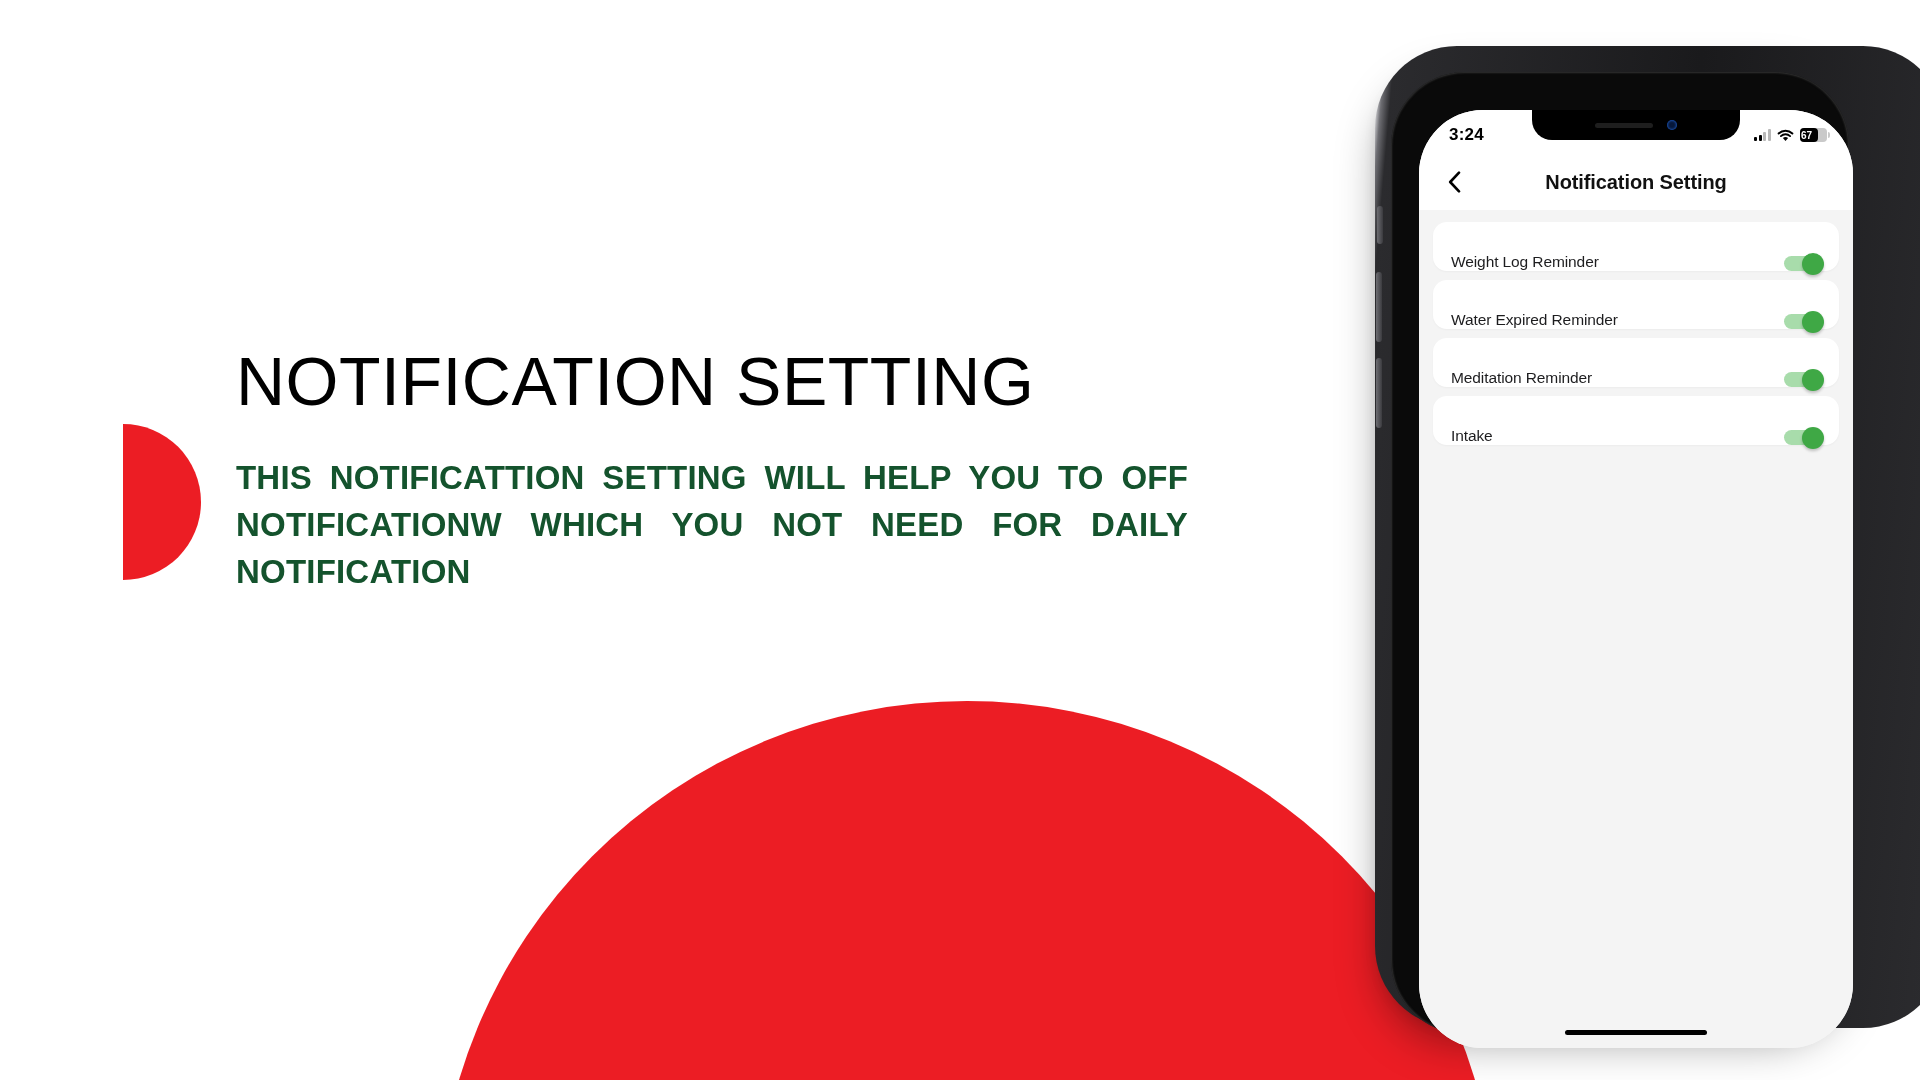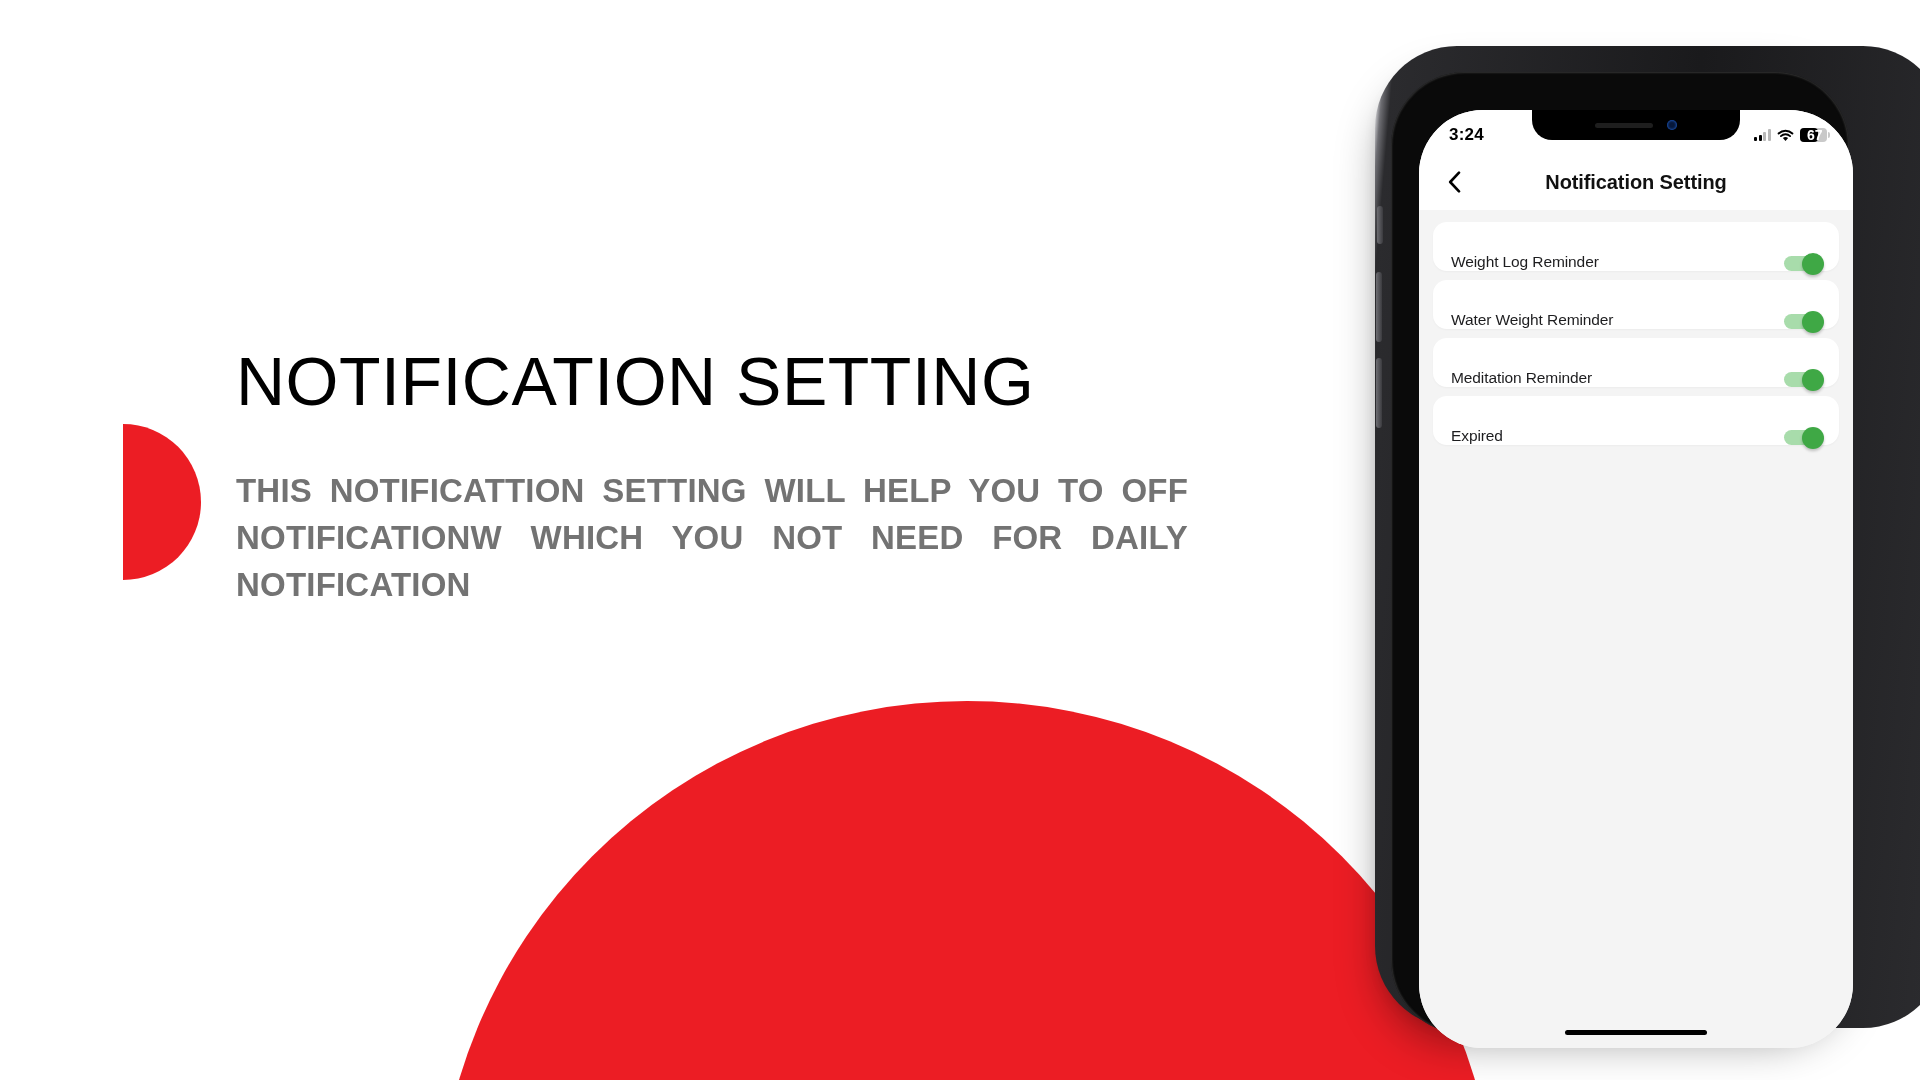--- a/index.html
+++ b/index.html
@@ -52,24 +52,24 @@
   }
   .headline {
     font-size: 68px;
     font-weight: 400;
     letter-spacing: 0.5px;
     color: #000000;
     line-height: 1.0;
     white-space: nowrap;
   }
   .body-copy {
-    margin-top: 53px;
+    margin-top: 40px;
     font-size: 33px;
     font-weight: 700;
-    color: #737373;
+    color: #14532d;
     line-height: 1.42;
     text-align: justify;
     text-align-last: left;
     letter-spacing: 0.2px;
     width: 952px;
   }
 
   
   .phone-wrap {
     position: absolute;
@@ -235,24 +235,24 @@
   }
   .battery-fill {
     position: absolute; left: 0; top: 0;
     width: 67%; height: 100%;
     border-radius: 4px;
     background: #000;
   }
   .battery-pct {
     position: relative;
     z-index: 2;
-    font-size: 14px;
+    font-size: 10px;
     font-weight: 700;
     color: #ffffff;
-    padding-left: 7px;
+    padding-left: 1px;
     letter-spacing: 0px;
   }
   .battery-tip {
     position: absolute; right: -3px; top: 4px;
     width: 2px; height: 6px; border-radius: 0 2px 2px 0;
     background: #c9c9c9;
   }
 
   
   .app-header {
@@ -401,33 +401,33 @@
           </div>
 
           <div class="list-area">
             <div class="setting-row">
               <span class="setting-label">Weight Log Reminder</span>
               <span class="toggle">
                   <span class="toggle-thumb"></span>
                 </span>
             </div>
             <div class="setting-row">
-              <span class="setting-label">Water Weight Reminder</span>
+              <span class="setting-label">Water Expired Reminder</span>
               <span class="toggle">
                   <span class="toggle-thumb"></span>
                 </span>
             </div>
             <div class="setting-row">
               <span class="setting-label">Meditation Reminder</span>
               <span class="toggle">
                   <span class="toggle-thumb"></span>
                 </span>
             </div>
             <div class="setting-row">
-              <span class="setting-label">Expired</span>
+              <span class="setting-label">Intake</span>
               <span class="toggle">
                   <span class="toggle-thumb"></span>
                 </span>
             </div>
           </div>
 
           <div class="home-indicator"></div>
         </div>
       </div>
     </div>

